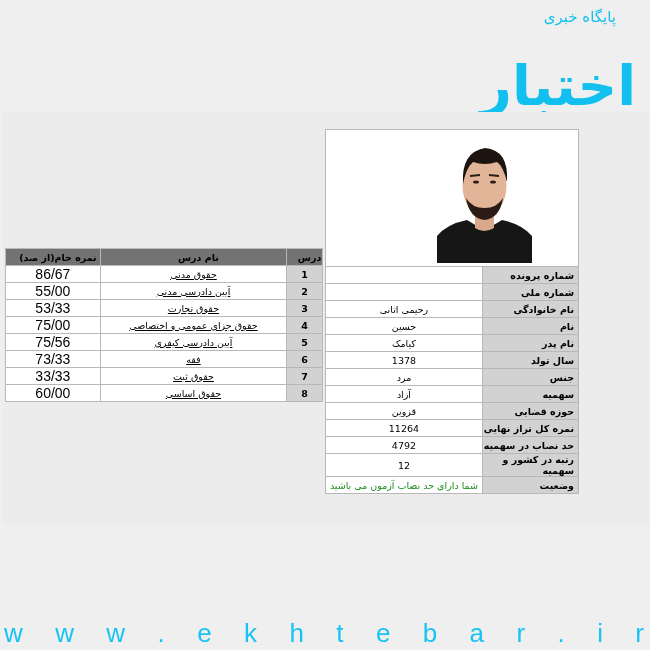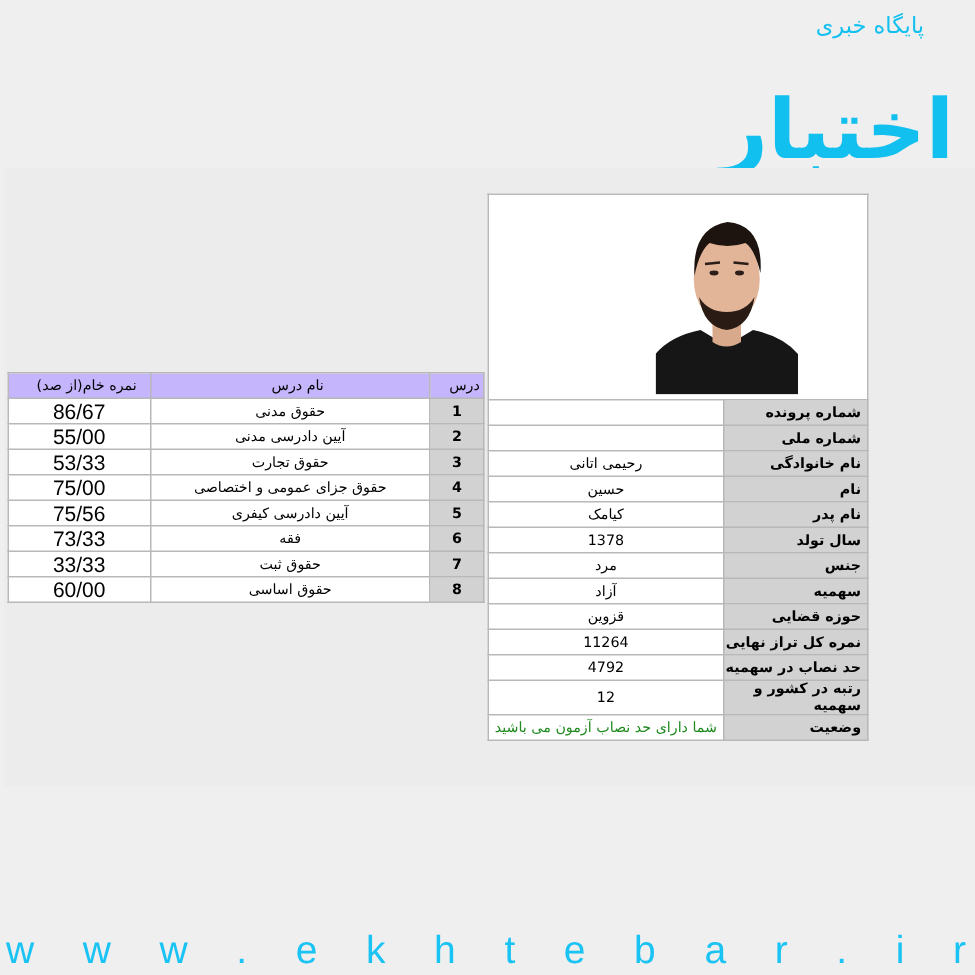--- a/index.html
+++ b/index.html
@@ -26,23 +26,23 @@
   }
   .panel {
     position: absolute; left: 3px; top: 112px; width: 647px; height: 412px;
     background: #ececec;
   }
   table { border-collapse: collapse; direction: rtl; }
   td, th { border: 1px solid #b8b8b8; font-size: 9.5px; height: 17px; text-align: center; }
   .scores {
     position: absolute; left: 5px; top: 248px; width: 318px; background: #fff;
   }
-  .scores th { background: #c4b5fd; font-weight: normal; padding-left: 10px; }
+  .scores th { background: #737373; font-weight: bold; padding-left: 10px; }
   .scores td.num { background: #d2d2d2; font-weight: bold; width: 36px; }
-  .scores td.name { width: 198px; }
+  .scores td.name { width: 198px; text-decoration: underline; }
   .scores td.score { width: 99px; font-family: "Liberation Sans", sans-serif; font-size: 14px; }
   .info {
     position: absolute; left: 325px; top: 129px; width: 254px; background: #fff;
     border: 1px solid #b8b8b8;
   }
   .photo-cell {
     height: 137px; background: #fff; border: none; position: relative;
   }
   .photo {
     position: absolute; left: 111px; top: 6px; width: 95px; height: 127px;

